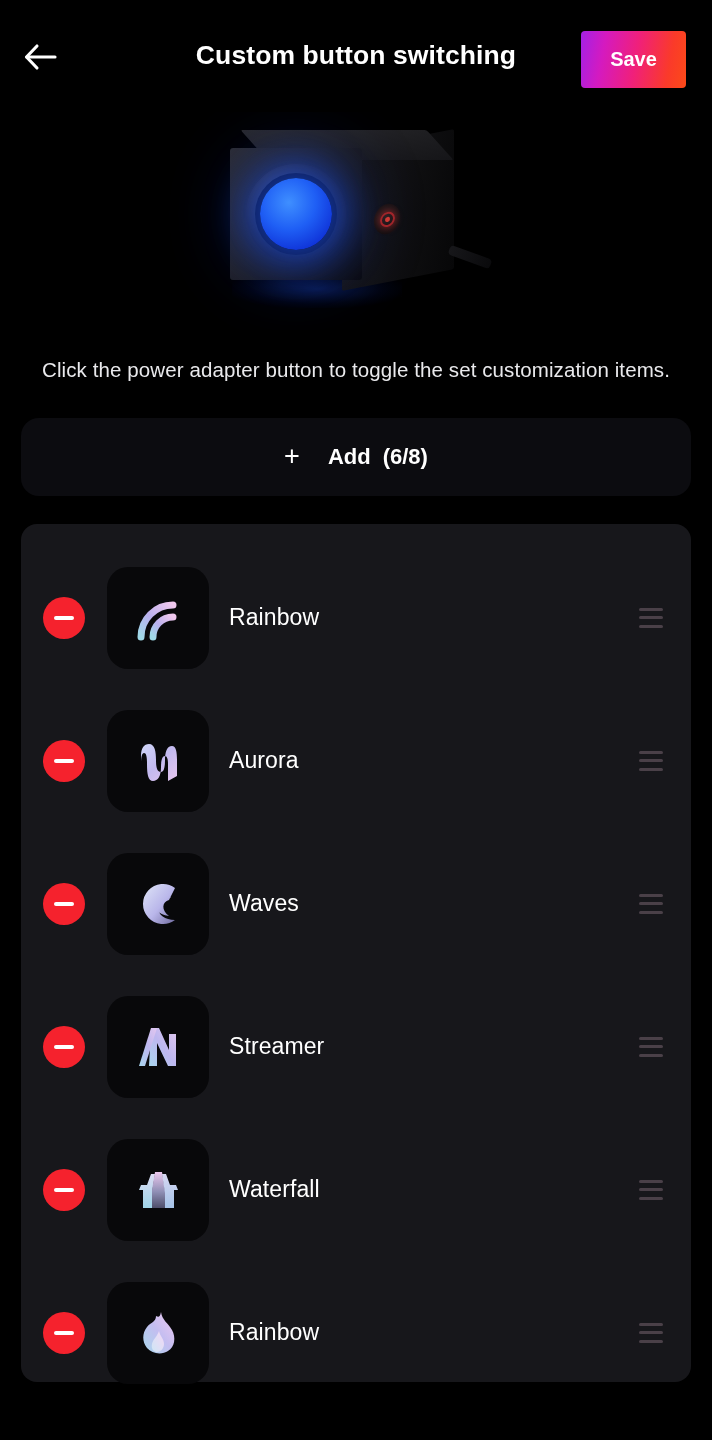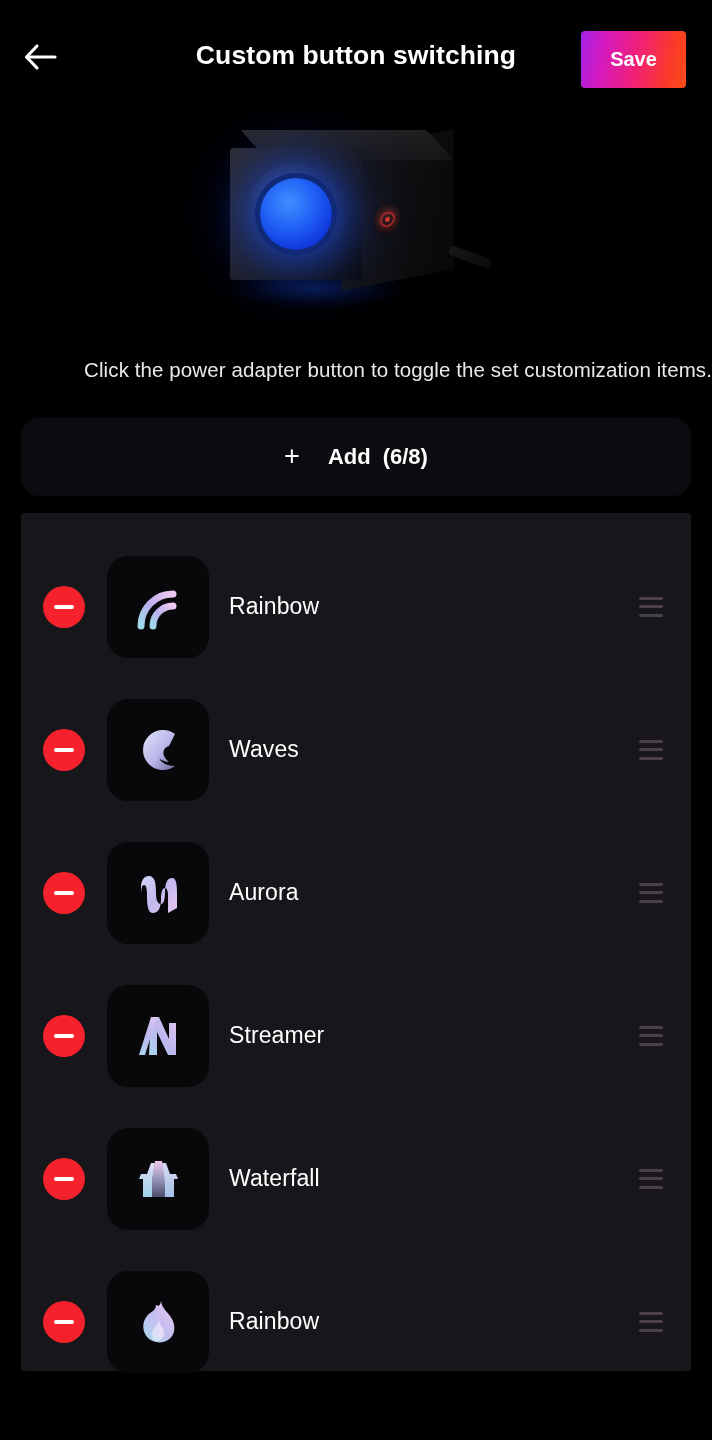--- a/index.html
+++ b/index.html
@@ -203,21 +203,21 @@
     height: 38px;
     background: radial-gradient(ellipse at center, rgba(30, 80, 235, 0.30) 0%, rgba(18, 44, 150, 0.10) 55%, rgba(0,0,0,0) 78%);
   }
 
   
   .instruction {
     position: absolute;
     top: 358px;
     left: 0;
     width: 712px;
-    text-align: right;
+    text-align: center;
     font-size: 20.5px;
     color: #e9e9ec;
     letter-spacing: 0.1px;
   }
 
   
   .add-btn {
     position: absolute;
     top: 418px;
     left: 21px;
@@ -251,25 +251,25 @@
 
   .add-count {
     font-size: 22px;
     font-weight: bold;
     color: #ffffff;
   }
 
   
   .list-card {
     position: absolute;
-    top: 513px;
+    top: 524px;
     left: 21px;
     width: 670px;
     height: 858px;
-    border-radius: 4px;
+    border-radius: 16px;
     background: #17171b;
     padding: 22px 0;
   }
 
   .row {
     height: 143px;
     display: flex;
     align-items: center;
     position: relative;
   }
@@ -414,57 +414,57 @@
   </div>
 
   <div class="row">
     <button class="remove-btn">
       <span class="remove-bar"></span>
     </button>
     <div class="icon-tile">
       <span>
         <svg width="54" height="54" viewBox="0 0 54 54">
           <defs>
-            <linearGradient id="gWv" x1="0" y1="0" x2="1" y2="1">
-              <stop offset="0%" stop-color="#dfe5f7"></stop>
-              <stop offset="55%" stop-color="#b9b6ea"></stop>
-              <stop offset="100%" stop-color="#6f6a9e"></stop>
+            <linearGradient id="gAu" x1="0" y1="0" x2="1" y2="1">
+              <stop offset="0%" stop-color="#cfd6f8"></stop>
+              <stop offset="50%" stop-color="#c3b9ef"></stop>
+              <stop offset="100%" stop-color="#e7c6ef"></stop>
             </linearGradient>
           </defs>
-          <path d="M44 11 A20 20 0 1 0 44 43 C34 43 27 38 27 30 C27 23 33 19 40 21 C33 15 27 17 24 23 C21 30 27 38 38 39 C30 33 31 25 38 23 Z" fill="url(#gWv)"></path>
+          <path d="M18 10 C24 10 25 18 25 26 C25 33 26 38 30 38 C33 38 34 33 34 26 C34 18 36 12 41 12 C45 12 46 18 46 26 L46 42 L37 47 L37 30 C37 25 36 22 34 22 C31 22 30 27 30 33 C30 42 27 47 22 47 C17 47 16 40 16 30 C16 22 15 19 13 19 C11 19 10 23 10 29 L10 22 C10 14 13 10 18 10 Z" fill="url(#gAu)"></path>
         </svg>
       </span>
     </div>
-    <div class="row-label">Waves</div>
+    <div class="row-label">Aurora</div>
     <div class="drag-handle">
       <span></span>
         <span></span>
         <span></span>
     </div>
   </div>
 
   <div class="row">
     <button class="remove-btn">
       <span class="remove-bar"></span>
     </button>
     <div class="icon-tile">
       <span>
         <svg width="54" height="54" viewBox="0 0 54 54">
           <defs>
-            <linearGradient id="gAu" x1="0" y1="0" x2="1" y2="1">
-              <stop offset="0%" stop-color="#cfd6f8"></stop>
-              <stop offset="50%" stop-color="#c3b9ef"></stop>
-              <stop offset="100%" stop-color="#e7c6ef"></stop>
+            <linearGradient id="gWv" x1="0" y1="0" x2="1" y2="1">
+              <stop offset="0%" stop-color="#dfe5f7"></stop>
+              <stop offset="55%" stop-color="#b9b6ea"></stop>
+              <stop offset="100%" stop-color="#6f6a9e"></stop>
             </linearGradient>
           </defs>
-          <path d="M18 10 C24 10 25 18 25 26 C25 33 26 38 30 38 C33 38 34 33 34 26 C34 18 36 12 41 12 C45 12 46 18 46 26 L46 42 L37 47 L37 30 C37 25 36 22 34 22 C31 22 30 27 30 33 C30 42 27 47 22 47 C17 47 16 40 16 30 C16 22 15 19 13 19 C11 19 10 23 10 29 L10 22 C10 14 13 10 18 10 Z" fill="url(#gAu)"></path>
+          <path d="M44 11 A20 20 0 1 0 44 43 C34 43 27 38 27 30 C27 23 33 19 40 21 C33 15 27 17 24 23 C21 30 27 38 38 39 C30 33 31 25 38 23 Z" fill="url(#gWv)"></path>
         </svg>
       </span>
     </div>
-    <div class="row-label">Aurora</div>
+    <div class="row-label">Waves</div>
     <div class="drag-handle">
       <span></span>
         <span></span>
         <span></span>
     </div>
   </div>
 
   <div class="row">
     <button class="remove-btn">
       <span class="remove-bar"></span>

